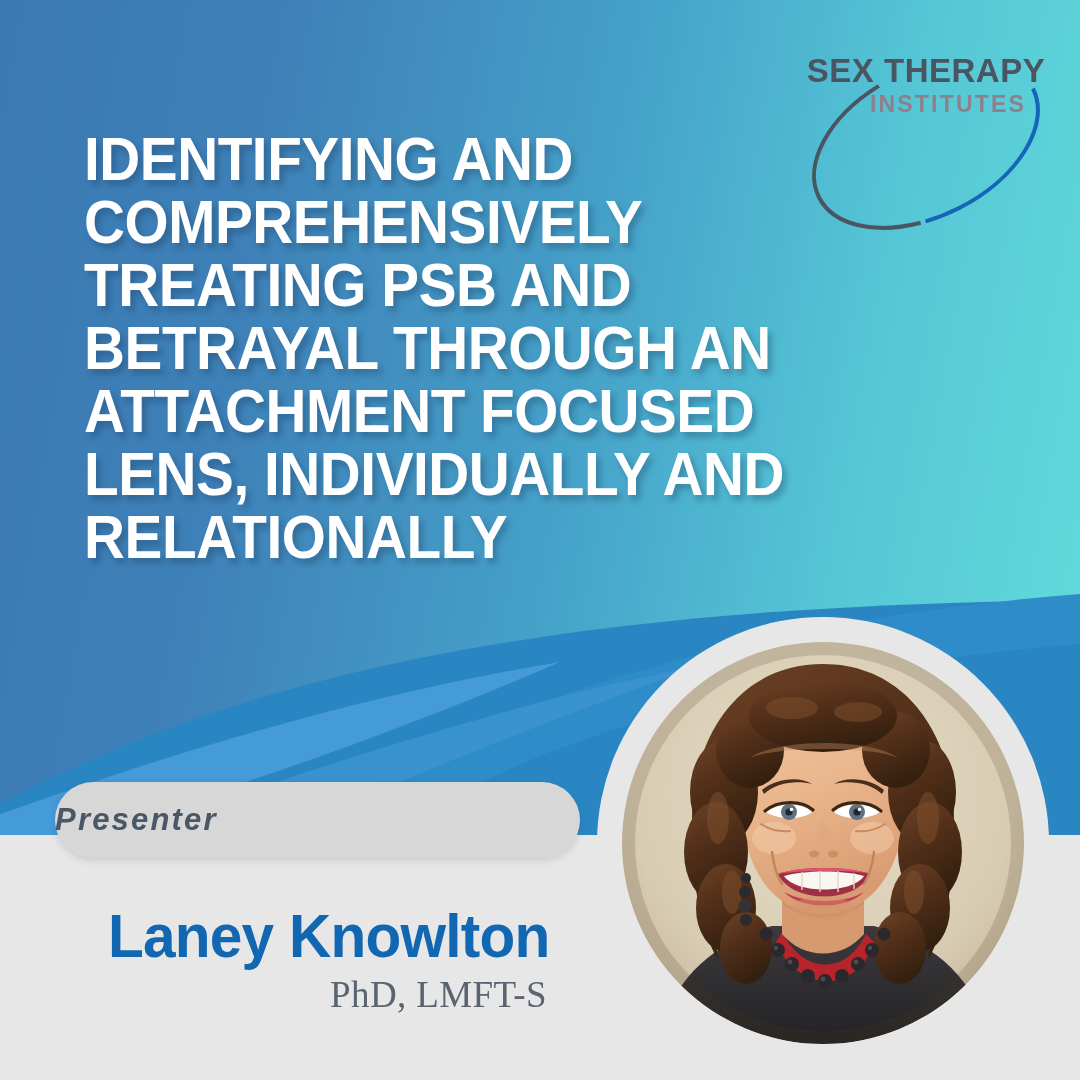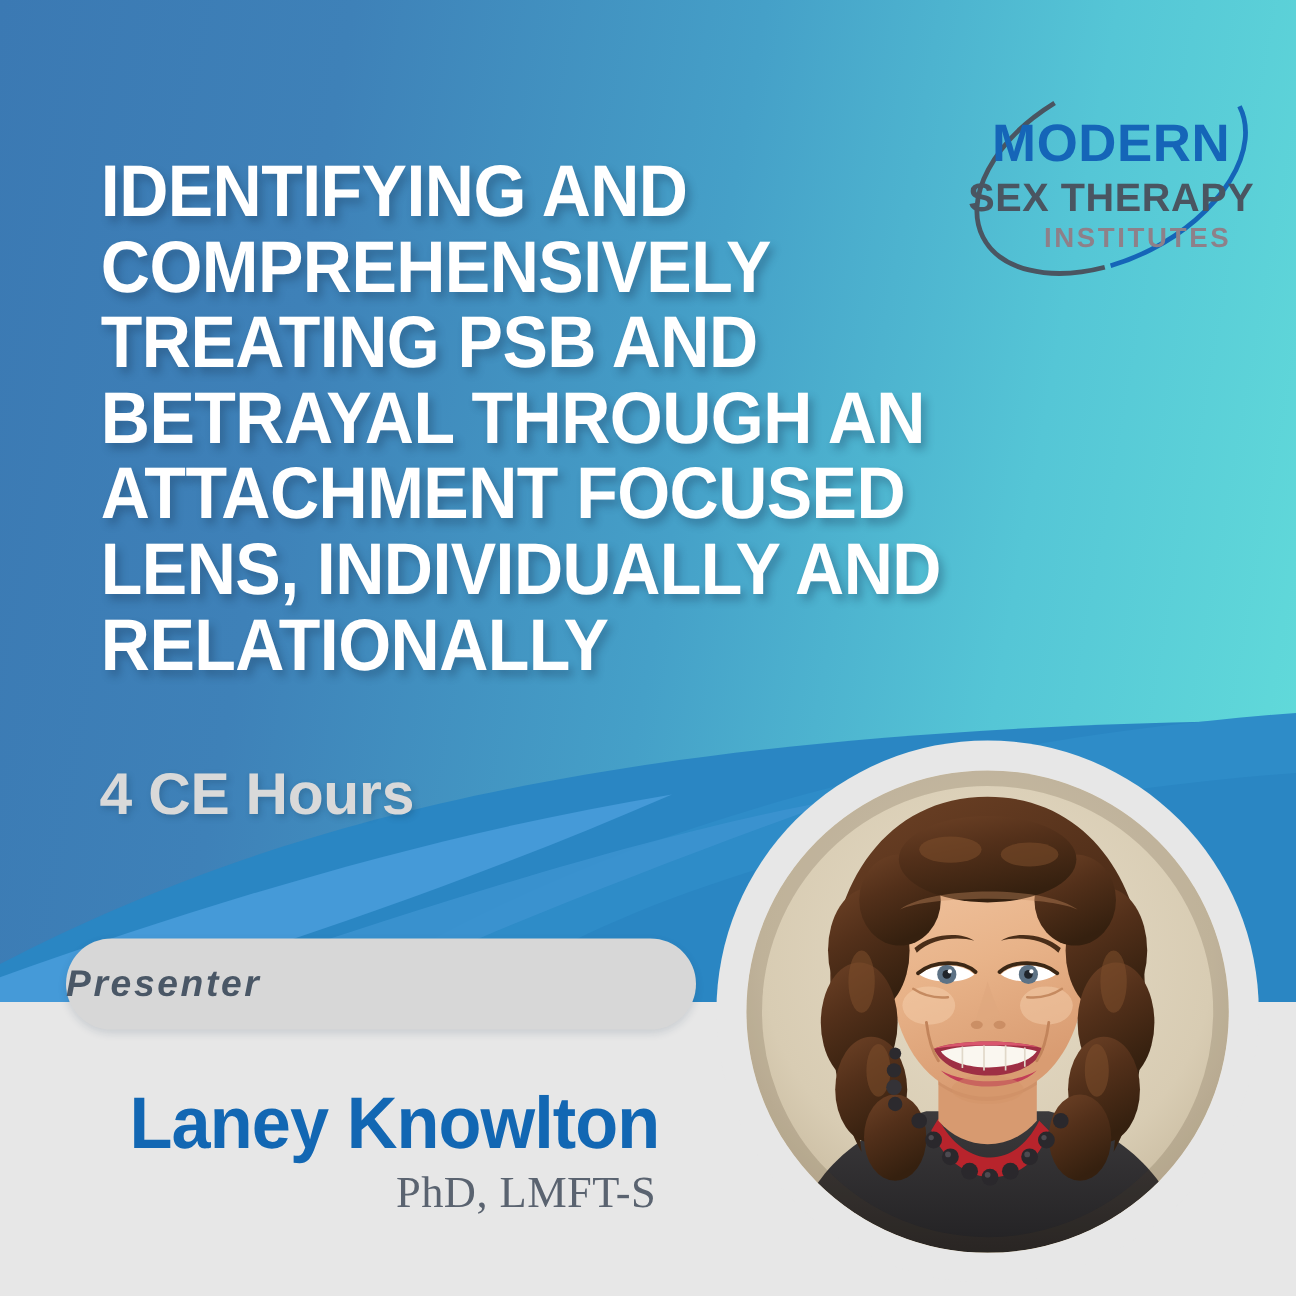--- a/index.html
+++ b/index.html
@@ -205,35 +205,33 @@
   </svg>
 
   <div class="logo">
     <svg width="268" height="190" viewBox="0 0 268 190" aria-hidden="true" style="position:absolute;left:0;top:0;">
       <g transform="rotate(-27 134 95)">
         <ellipse cx="134" cy="95" rx="120" ry="73" fill="none" stroke="#1565B8" stroke-width="4" stroke-dasharray="250 500" stroke-dashoffset="60"></ellipse>
         <ellipse cx="134" cy="95" rx="120" ry="73" fill="none" stroke="#4A5561" stroke-width="4" stroke-dasharray="250 500" stroke-dashoffset="-195"></ellipse>
       </g>
     </svg>
     <div class="logo-text">
-      <span class="logo-modern">MODERN</span>
       <span class="logo-sex">SEX THERAPY</span>
       <span class="logo-inst">INSTITUTES</span>
     </div>
   </div>
 
   <h1 class="title">IDENTIFYING AND
 COMPREHENSIVELY
 TREATING PSB AND
 BETRAYAL THROUGH AN
 ATTACHMENT FOCUSED
 LENS, INDIVIDUALLY AND
 RELATIONALLY</h1>
 
-  <div class="ce-hours">4 CE Hours</div>
 
   <div class="presenter-pill">
     <span>Presenter</span>
   </div>
 
   <div class="presenter-name">Laney Knowlton</div>
   <div class="presenter-creds">PhD, LMFT-S</div>
 
   <div class="portrait-ring"></div>
   <div class="portrait">

